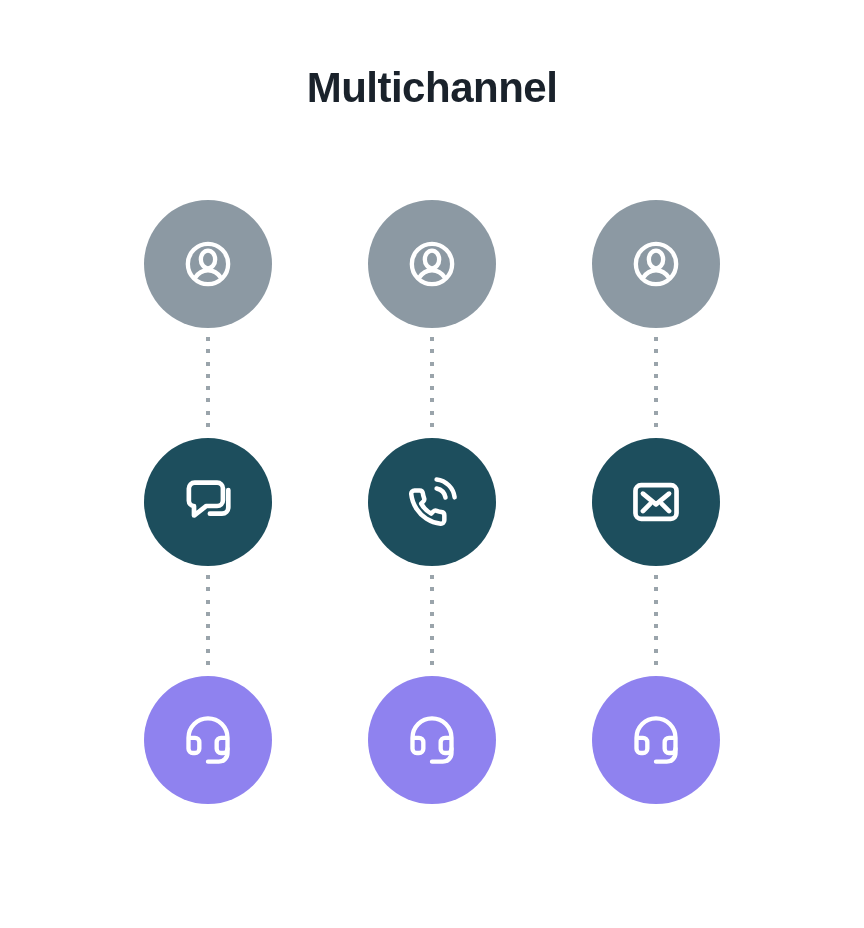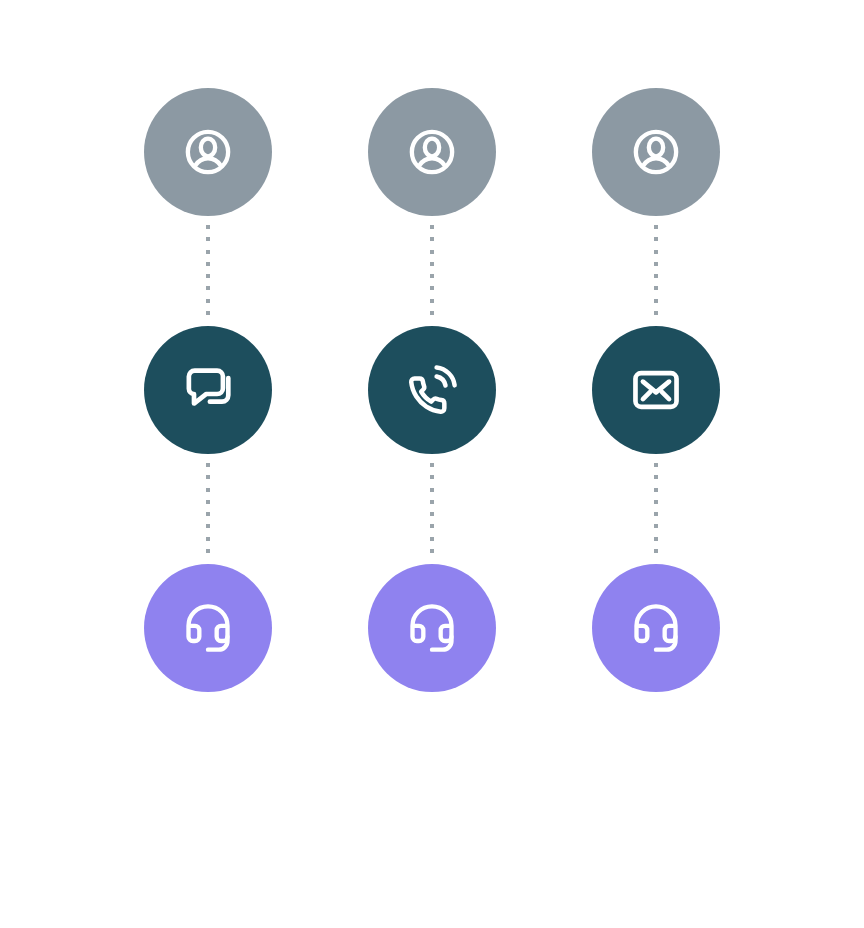--- a/index.html
+++ b/index.html
@@ -66,20 +66,21 @@
     stroke:var(--icon-stroke);
     stroke-width:2;
     stroke-linecap:round;
     stroke-linejoin:round;
   }
 </style>
 </head>
 <body>
 
 <main>
+  <h1 class="page-title">Multichannel</h1>
 
   <div class="grid">
 
     <div class="column">
       <div class="circle user">
         <svg class="stroke-icon" width="52" height="52" viewBox="0 0 24 24">
           <circle cx="12" cy="12" r="9.3"></circle>
           <ellipse cx="12" cy="9.9" rx="3.3" ry="4.1"></ellipse>
           <path d="M5.9 18.5 C7.5 16.1 9.6 14.9 12 14.9 C14.4 14.9 16.5 16.1 18.1 18.5"></path>
         </svg>

